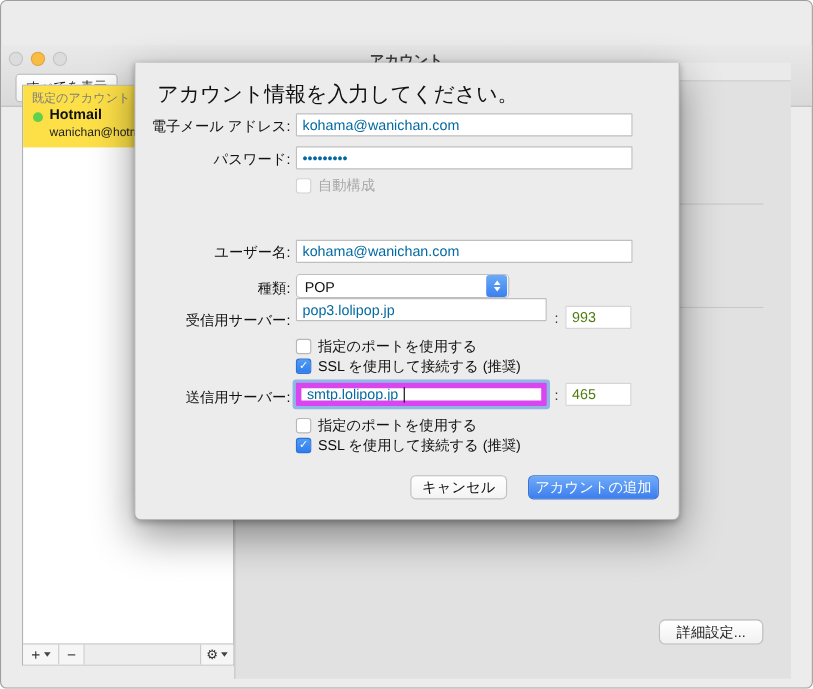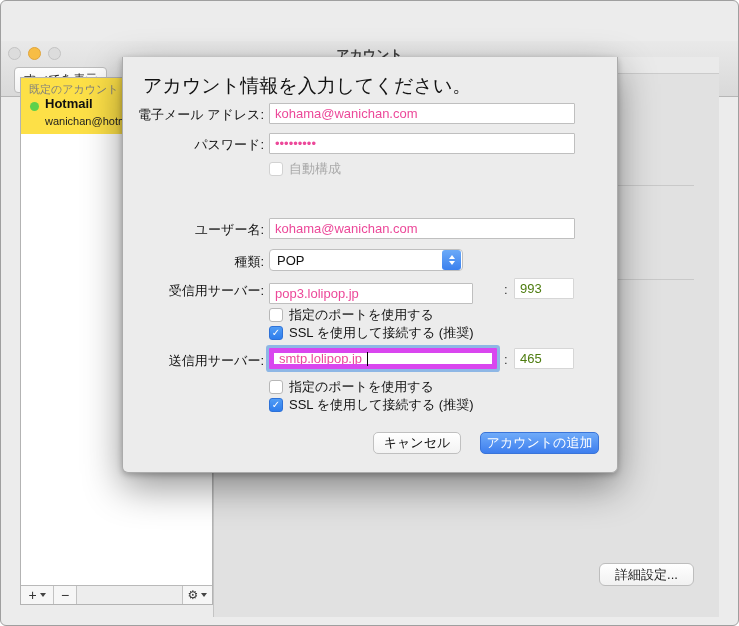--- a/index.html
+++ b/index.html
@@ -55,21 +55,21 @@
 
   
   .sheet { position:absolute; left:121px; top:56px; width:496px; height:416px;
            background:#ececec; border:1px solid #ababab; border-top:none;
            border-radius:0 0 6px 6px; box-shadow:0 14px 38px rgba(0,0,0,.42), 0 2px 6px rgba(0,0,0,.25);
            z-index:10; }
   .sheet-header { position:absolute; left:20px; top:16px; font-size:19px; font-weight:normal; color:#111; }
 
   .flabel { position:absolute; left:0; width:141px; text-align:right; font-size:13px; color:#111; }
   .input { position:absolute; height:21px; background:#fff; border:1px solid #bfbfbf;
-           font-family:inherit; font-size:13px; color:#ec4899; padding:0 5px; border-radius:1px; }
+           font-family:inherit; font-size:13px; color:#0369a1; padding:0 5px; border-radius:1px; }
   .input.disabled { border-color:#d6d6d6; color:#4d7c0f; }
   .input.focused { border:5px solid #d946ef;
                    box-shadow:0 0 0 3px rgba(111,166,227,.75); }
   .caret { position:absolute; width:1px; height:14px; background:#000; z-index:12; }
 
   .colon { position:absolute; font-size:13px; color:#333; }
 
   .cb-row { position:absolute; display:flex; align-items:center; }
   .cb { width:14px; height:14px; border:1px solid #b7b7b7; border-radius:3px; background:#fff;
         display:inline-flex; align-items:center; justify-content:center; }
@@ -160,21 +160,21 @@
     <div class="flabel" style="top:196px">種類:</div>
     <div class="select" style="left:146px; top:192px; width:194px;">
       <span class="sel-text">POP</span>
       <span class="stepper">
         <span class="tri-up"></span>
           <span class="tri-dn"></span>
       </span>
     </div>
 
     <div class="flabel" style="top:225px">受信用サーバー:</div>
-    <input class="input" style="left: 146px; top: 226px; width: 204px;" readonly="" value="pop3.lolipop.jp">
+    <input class="input" style="left: 146px; top: 214px; width: 228px;" readonly="" value="pop3.lolipop.jp">
     <div class="colon" style="left:381px; top:225px;">:</div>
     <input class="input disabled" style="left: 391px; top: 221px; width: 60px;" readonly="" value="993">
 
     <div class="cb-row" style="left:146px; top:249px;">
       <span class="cb"></span>
       <span class="cb-label">指定のポートを使用する</span>
     </div>
     <div class="cb-row" style="left:146px; top:267px;">
       <span class="cb checked">✓</span>
       <span class="cb-label">SSL を使用して接続する (推奨)</span>

